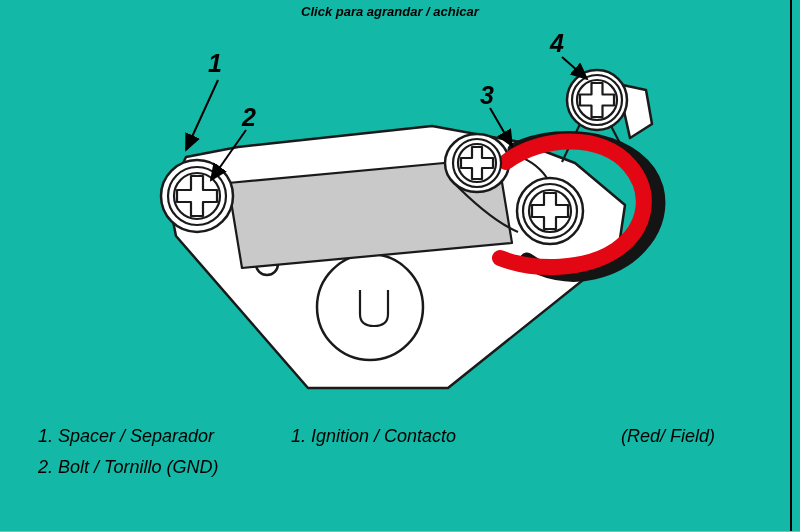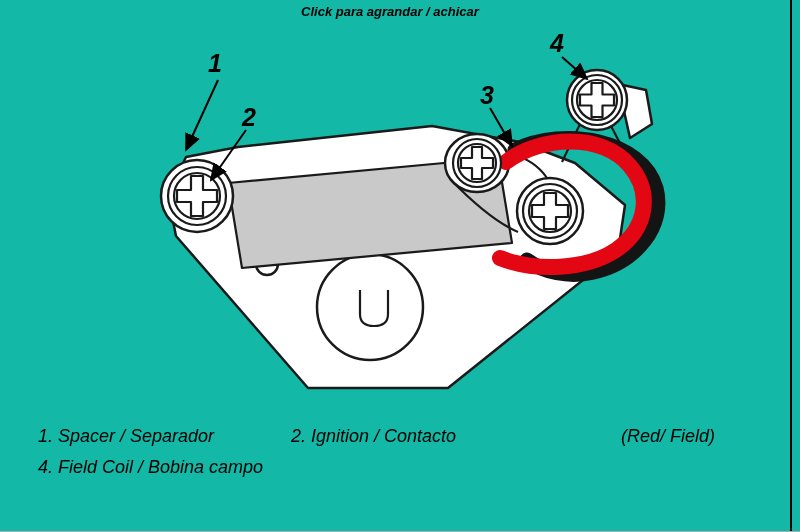--- a/index.html
+++ b/index.html
@@ -92,21 +92,21 @@
     <path class="leader" marker-end="url(#arrowhead)" d="M562,57 L587,79"></path>
 
     <text class="callout-num" x="215" y="72">1</text>
     <text class="callout-num" x="249" y="126">2</text>
     <text class="callout-num" x="487" y="104">3</text>
     <text class="callout-num" x="557" y="52">4</text>
   </svg>
 
   <div class="legend">
     <div>1. Spacer / Separador</div>
-    <div>2. Ignition / Contacto</div>
+    <div>1. Ignition / Contacto</div>
     <div>(Red/ Field)</div>
-    <div>4. Field Coil / Bobina campo</div>
+    <div>2. Bolt / Tornillo (GND)</div>
   </div>
 
   <div class="frame-right"></div>
   <div class="frame-bottom"></div>
 
 </div>
 
 </body></html>

